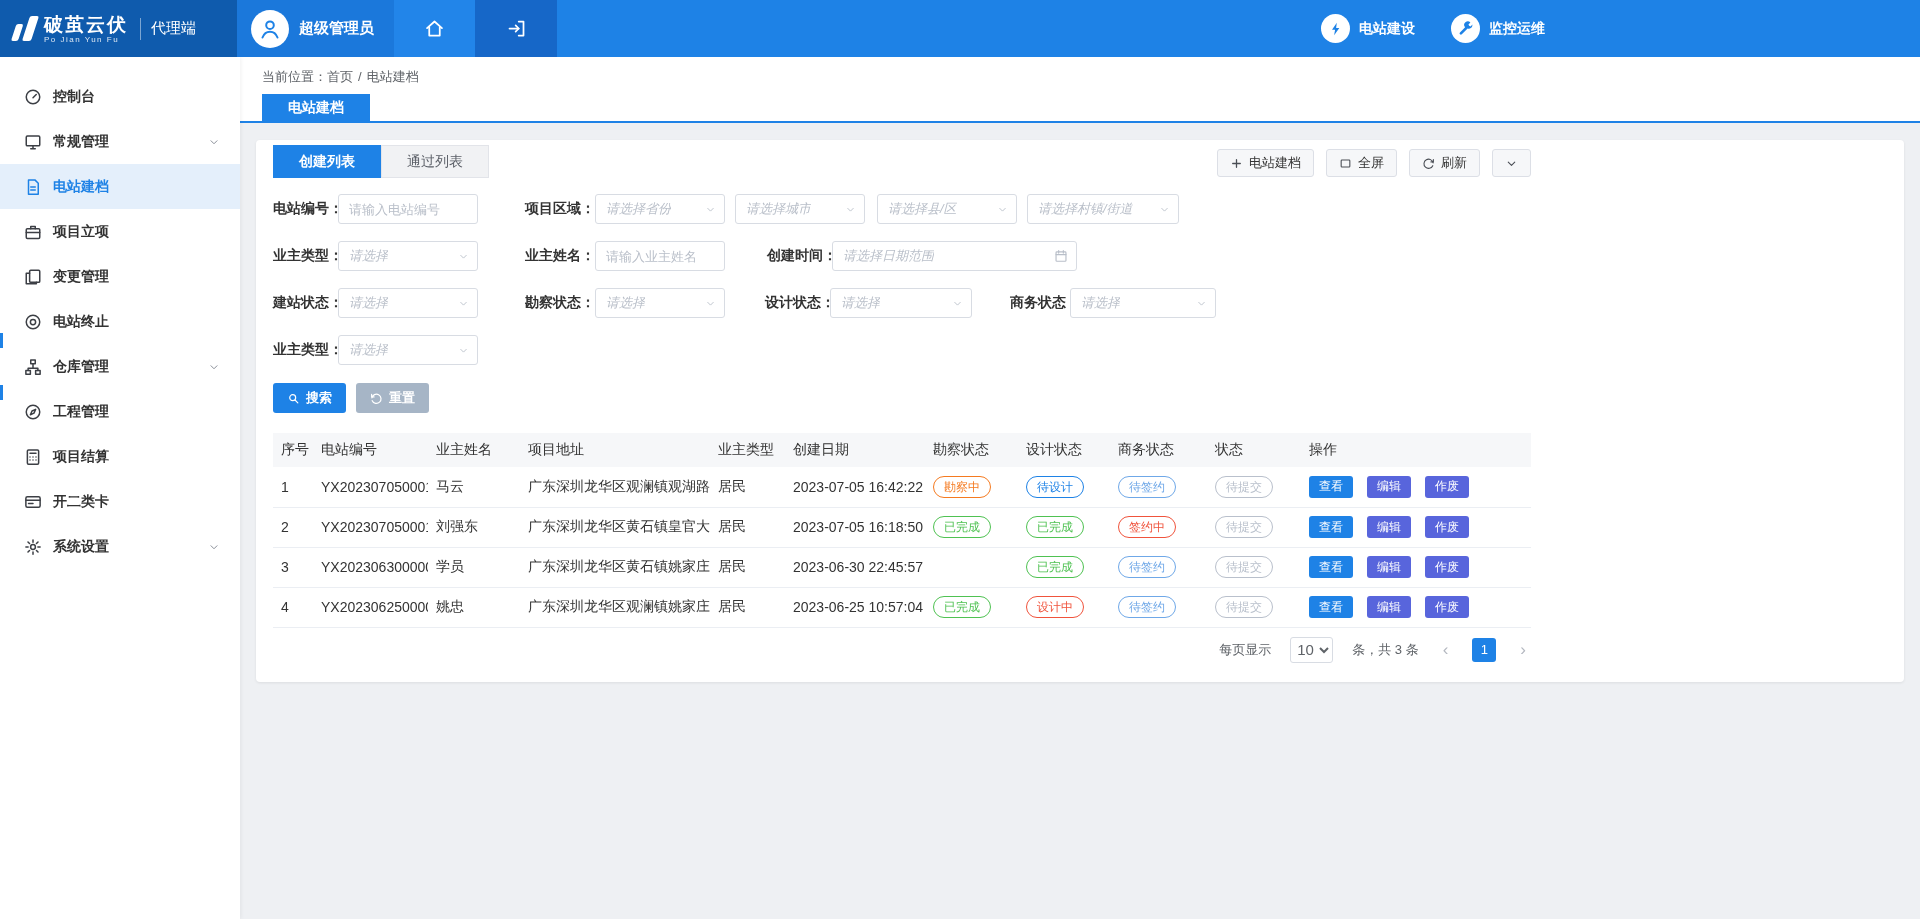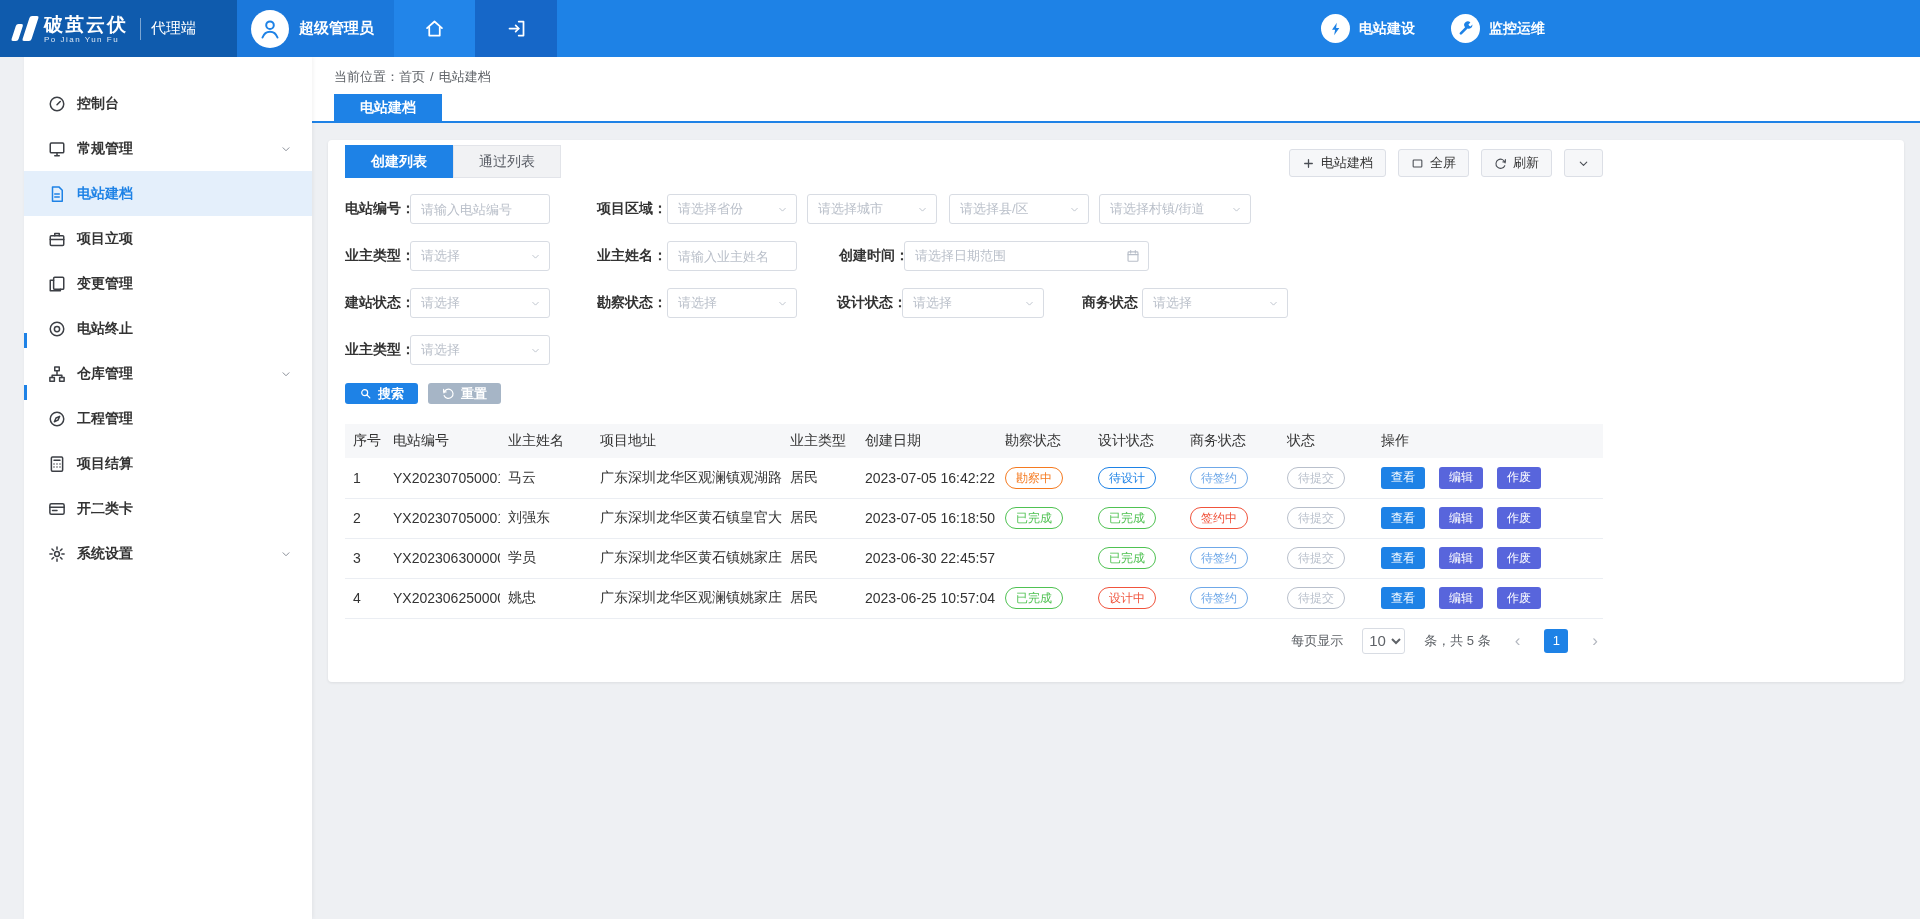--- a/index.html
+++ b/index.html
@@ -27,21 +27,21 @@
   .hdr-home { background:var(--c-home-bg,#2285E9); }
   .hdr-logout { width:82px; background:var(--c-logout-bg,#1667C8); }
   .hdr-right { position:absolute; right:375px; top:0; height:100%; display:flex; align-items:center; gap:36px; }
   .hdr-link { display:flex; align-items:center; gap:9px; cursor:pointer; }
   .hdr-link .circ { width:29px; height:29px; border-radius:50%; background:#fff; color:var(--c-primary,#1E82E6); display:flex; align-items:center; justify-content:center; }
   .hdr-link .circ svg { width:16px; height:16px; }
   .hdr-link .lbl { font-size:14px; font-weight:700; }
 
   
   .app-body { display:flex; height:862px; }
-  .sidebar { position:relative; width:288px; background:#fff; box-shadow:1px 0 4px rgba(0,0,0,.06); z-index:2; padding-top:24px;margin-left:24px; }
+  .sidebar { position:relative; width:240px; background:#fff; box-shadow:1px 0 4px rgba(0,0,0,.06); z-index:2; padding-top:17px; }
   .sb-item { height:45px; display:flex; align-items:center; padding:0 20px 0 24px; cursor:pointer; color:#333; }
   .sb-icon { width:18px; height:18px; margin-right:11px; color:#3c3f45; }
   .sb-icon svg { width:18px; height:18px; }
   .sb-label { font-size:14px; font-weight:700; flex:1; }
   .sb-chevron { color:#8a8f99; }
   .sb-chevron svg { width:12px; height:12px; }
   .sb-item.active { background:#E4EFFB; color:var(--c-primary,#1E82E6); }
   .sb-item.active .sb-icon { color:var(--c-primary,#1E82E6); }
   .sb-marker { position:absolute; left:0; width:3px; height:15px; background:var(--c-primary,#1E82E6); }
 
@@ -65,26 +65,26 @@
   .tool-btn svg { width:13px; height:13px; color:#4a4e55; }
 
   
   .filter-form { margin-top:16px; }
   .f-row { display:flex; align-items:center; height:30px; margin-bottom:17px; }
   .f-label { font-size:14px; font-weight:700; text-align:right; white-space:nowrap; color:#333; }
   .f-ctl { height:30px; border:1px solid #d8dce3; border-radius:3px; background:#fff; }
   .f-input { padding:0 10px; font-size:13px; color:#333; outline:none; }
   .f-input::placeholder { color:#b9bfc9; }
   .f-select, .f-date { display:flex; align-items:center; justify-content:space-between; padding:0 8px 0 10px; cursor:pointer; }
-  .f-select .ph, .f-date .ph { font-size:13px; color:#b9bfc9; white-space:nowrap; overflow:hidden; }
+  .f-select .ph, .f-date .ph { font-size:13px; color:#b9bfc9; white-space:nowrap; overflow:hidden;font-style:italic; }
   .f-caret { color:#b9bfc9; } .f-caret svg { width:11px; height:11px; }
   .f-cal { color:#b9bfc9; } .f-cal svg { width:14px; height:14px; }
 
   .action-row { display:flex; gap:10px; margin-top:18px; }
-  .btn-search, .btn-reset { height:21px; padding:0 14px; border:none; border-radius:3px; color:#fff; font-size:13px; font-weight:700; display:flex; align-items:center; gap:6px; cursor:pointer; }
+  .btn-search, .btn-reset { height:30px; padding:0 14px; border:none; border-radius:3px; color:#fff; font-size:13px; font-weight:700; display:flex; align-items:center; gap:6px; cursor:pointer; }
   .btn-search { background:var(--c-primary,#1E82E6); }
   .btn-reset { background:var(--c-reset-btn,#A6B5C6); }
   .btn-search svg, .btn-reset svg { width:13px; height:13px; }
 
   
   .data-table { width:1258px; border-collapse:collapse; table-layout:fixed; margin-top:20px; }
   .data-table th { background:#f6f7f9; height:34px; text-align:left; padding:0 8px; font-weight:400; font-size:14px; color:#333; white-space:nowrap; }
   .data-table td { height:40px; padding:0 8px; font-size:14px; color:#333; border-bottom:1px solid #ebeef3; white-space:nowrap; overflow:hidden; }
   .badge { display:inline-block; min-width:58px; text-align:center; height:22px; line-height:20px; padding:0 10px; border-radius:11px; font-size:12px; border:1px solid currentColor; background:#fff; }
   .badge-orange { color:var(--c-orange,#F57A20); }
@@ -542,21 +542,21 @@
                   <td><button class="row-btn btn-view">查看</button><button class="row-btn btn-edit">编辑</button><button class="row-btn btn-void">作废</button></td>
                 </tr>
               </tbody>
           </table>
 
           <div class="pagination">
             <span>每页显示</span>
             <select class="pg-select">
               <option>10</option>
             </select>
-            <span>条，共 5 条</span>
+            <span>条，共 3 条</span>
             <span class="pg-arrow">‹</span>
             <span class="pg-num">1</span>
             <span class="pg-arrow">›</span>
           </div>
         </div>
       </div>
     </div>
   </main>
 </div>
 

